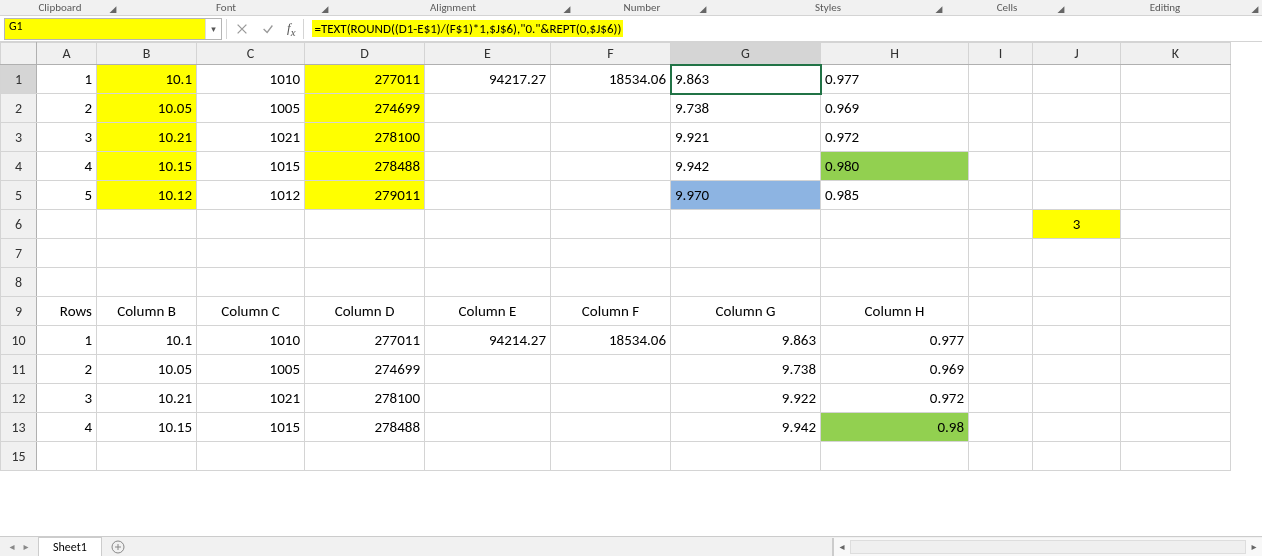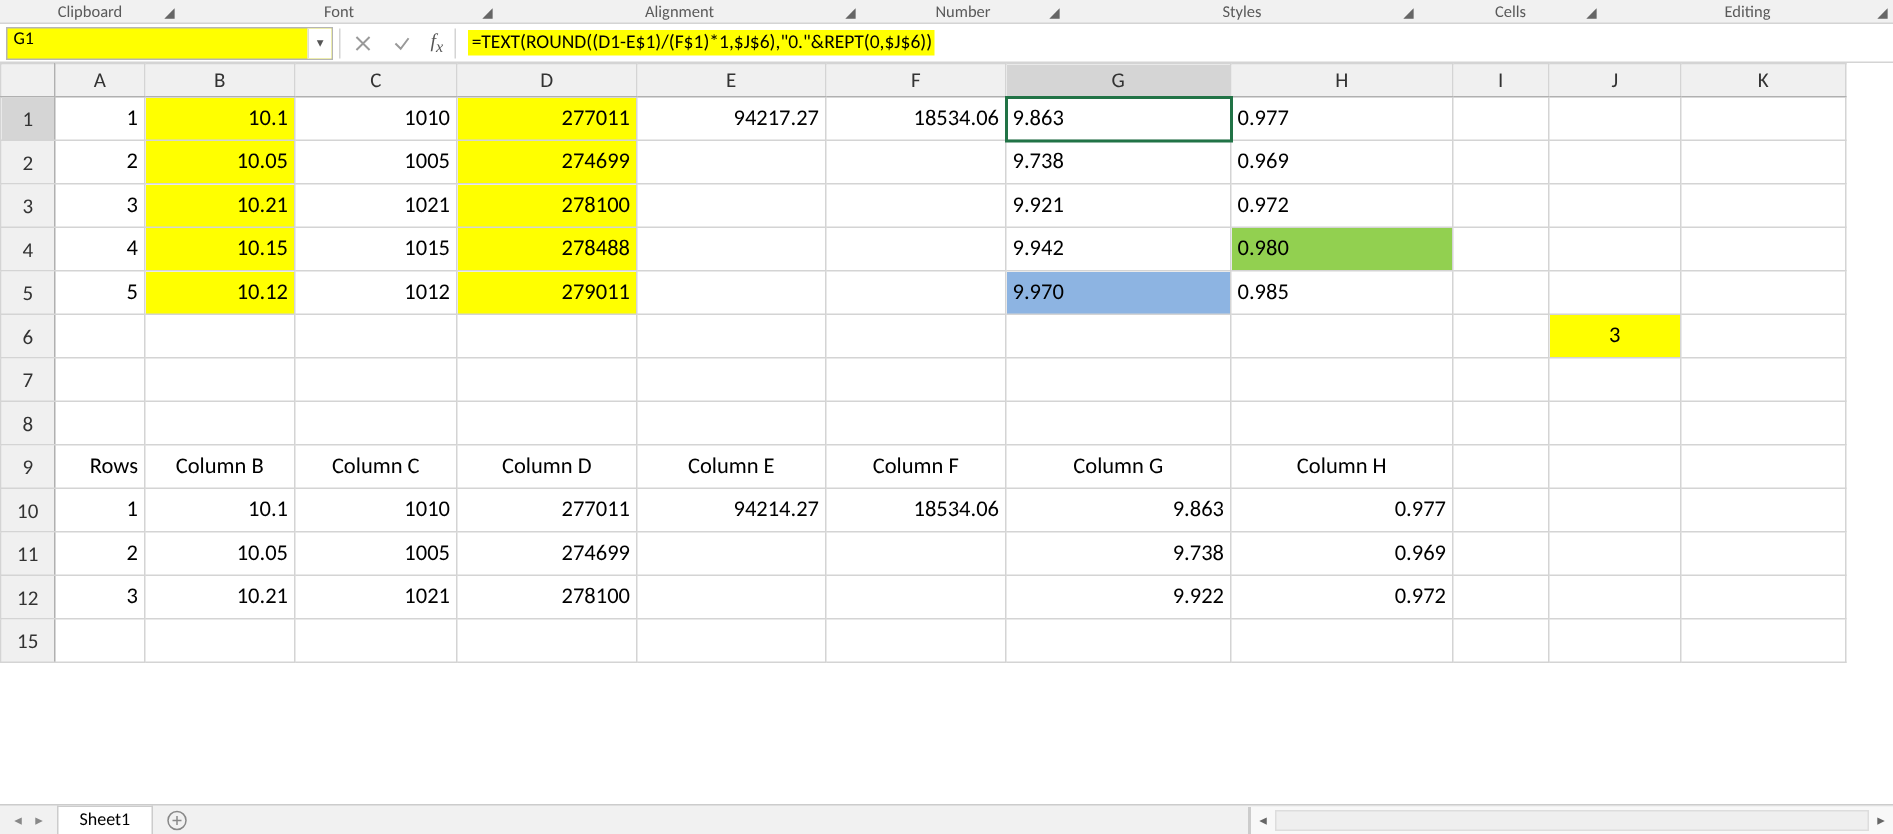--- a/index.html
+++ b/index.html
@@ -434,20 +434,34 @@
           <td>278100</td>
           <td></td>
           <td></td>
           <td>9.922</td>
           <td>0.972</td>
           <td></td>
           <td></td>
           <td></td>
         </tr>
         <tr>
+          <th class="rowhdr">13</th>
+          <td>4</td>
+          <td>10.15</td>
+          <td>1015</td>
+          <td>278488</td>
+          <td></td>
+          <td></td>
+          <td>9.942</td>
+          <td class="green">0.98</td>
+          <td></td>
+          <td></td>
+          <td></td>
+        </tr>
+        <tr>
           <th class="rowhdr">15</th>
           <td></td>
           <td></td>
           <td></td>
           <td></td>
           <td></td>
           <td></td>
           <td></td>
           <td></td>
           <td></td>

